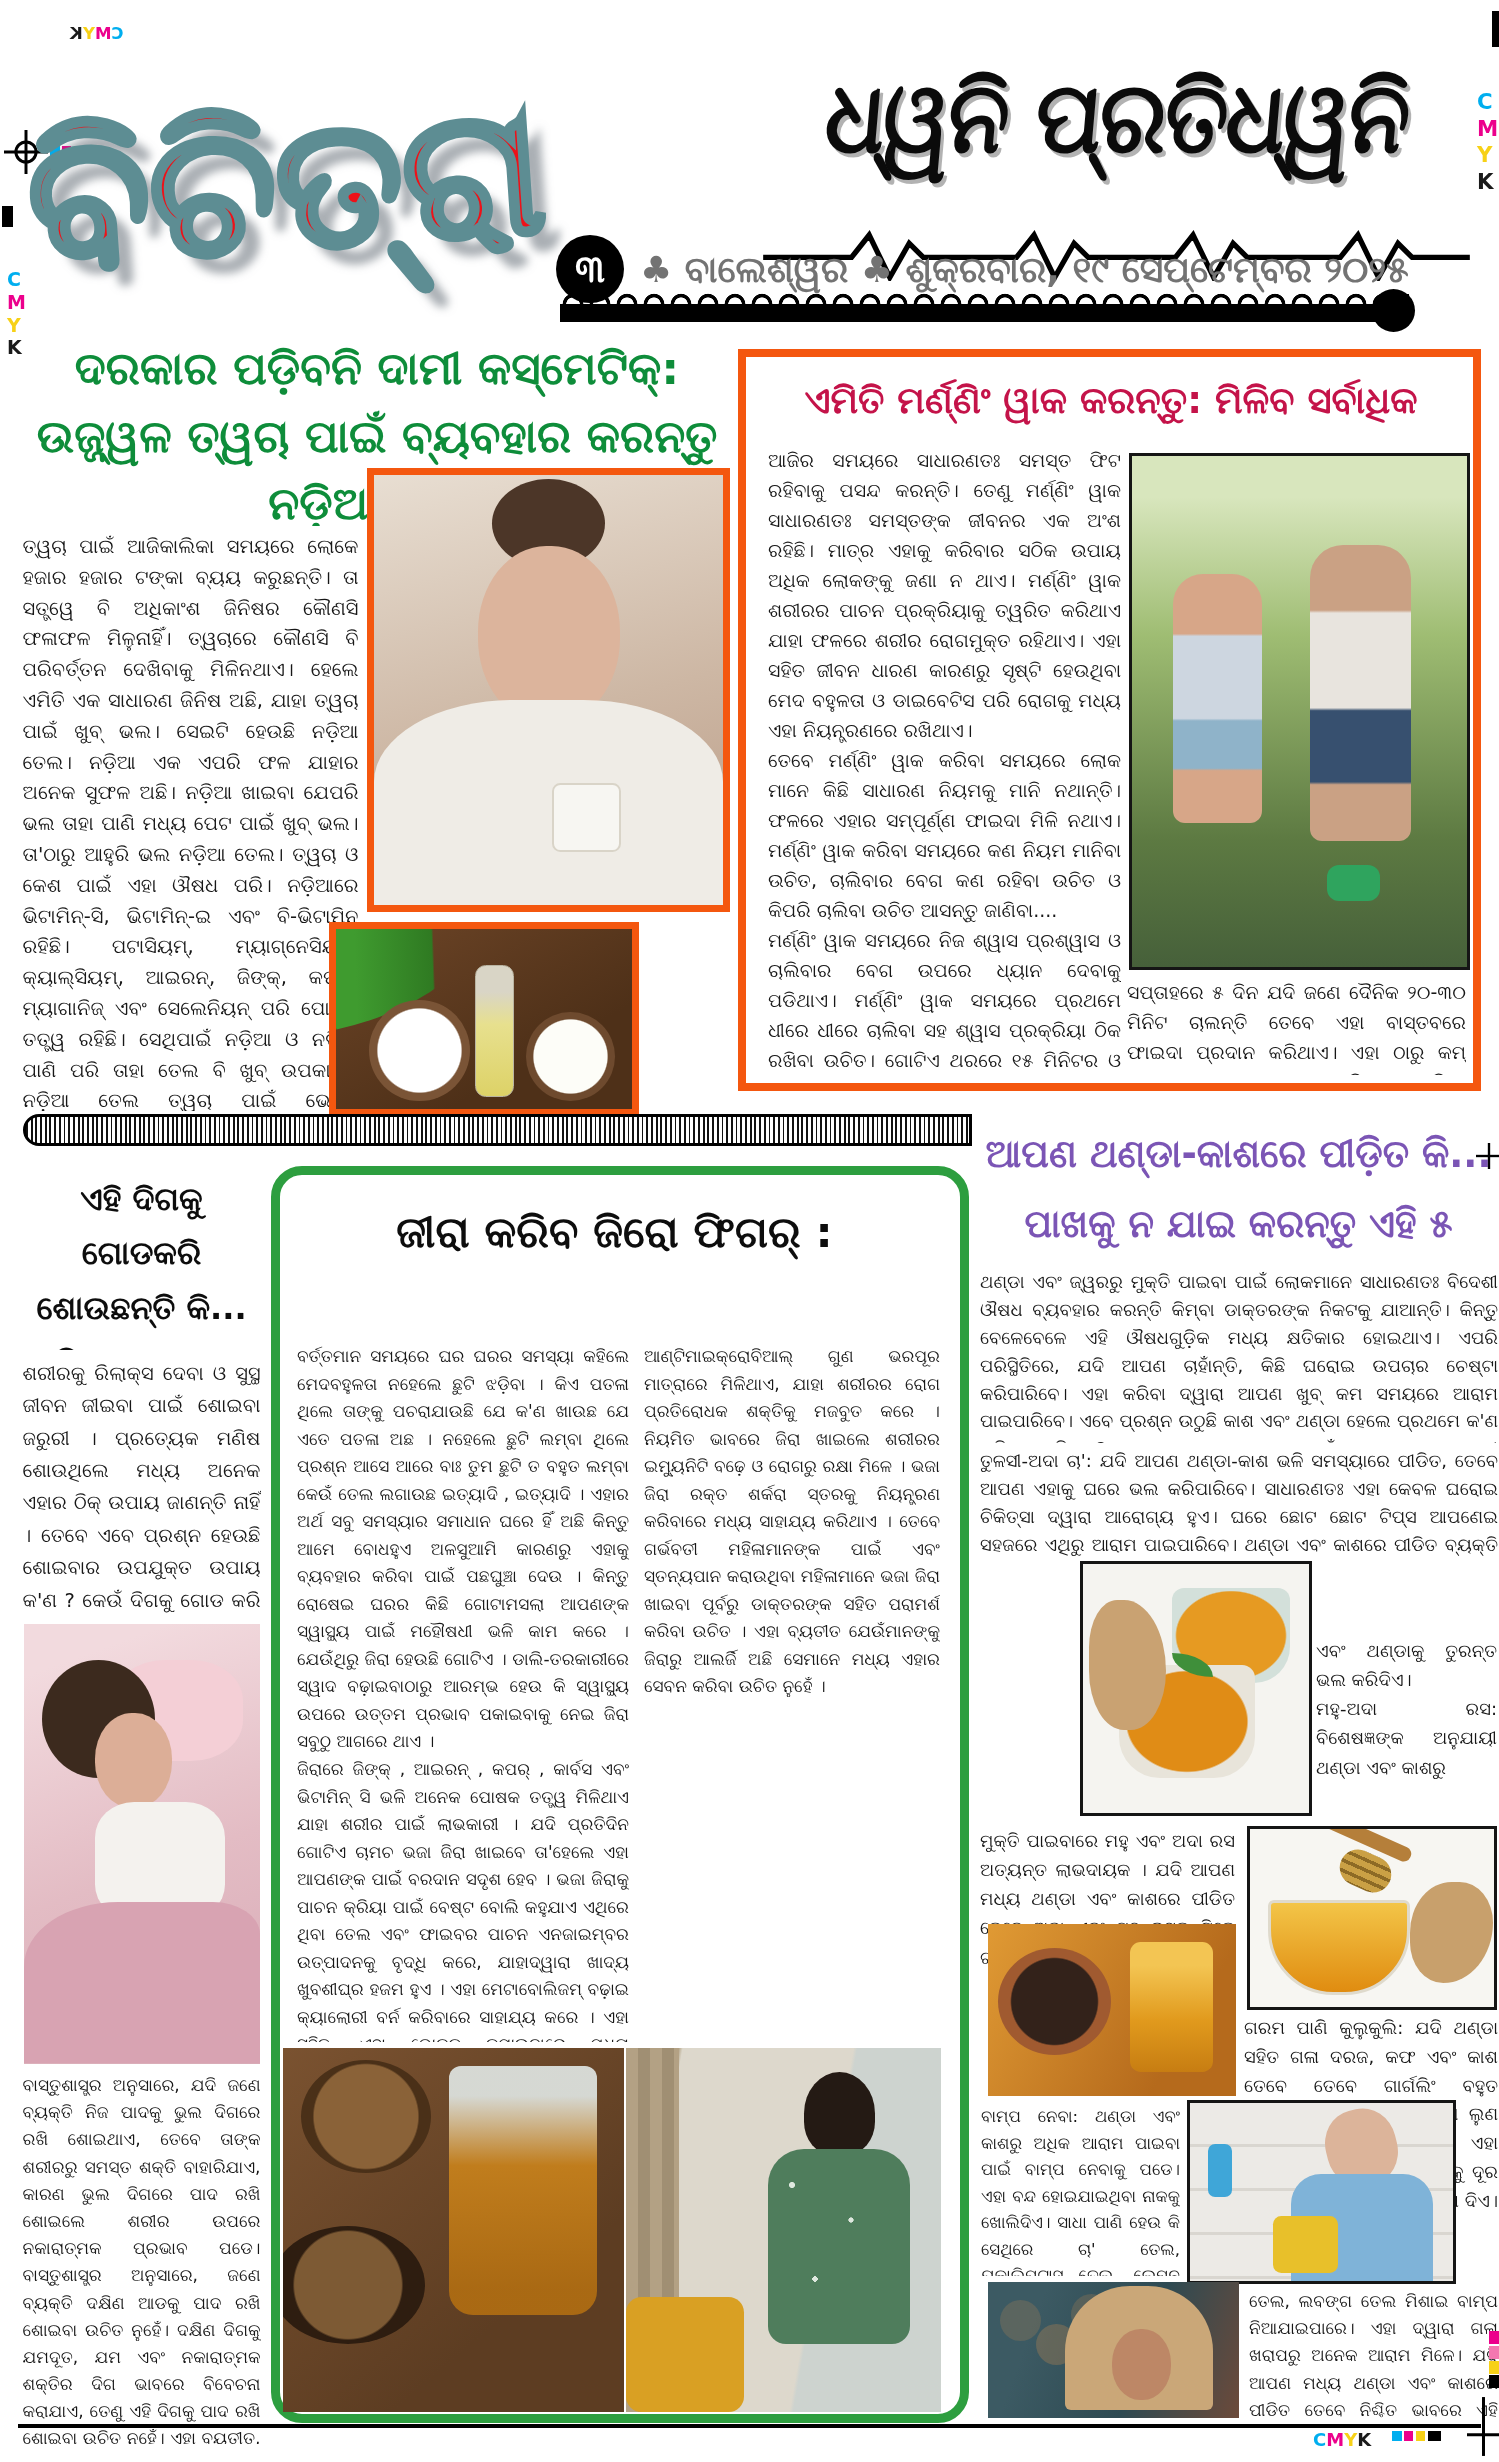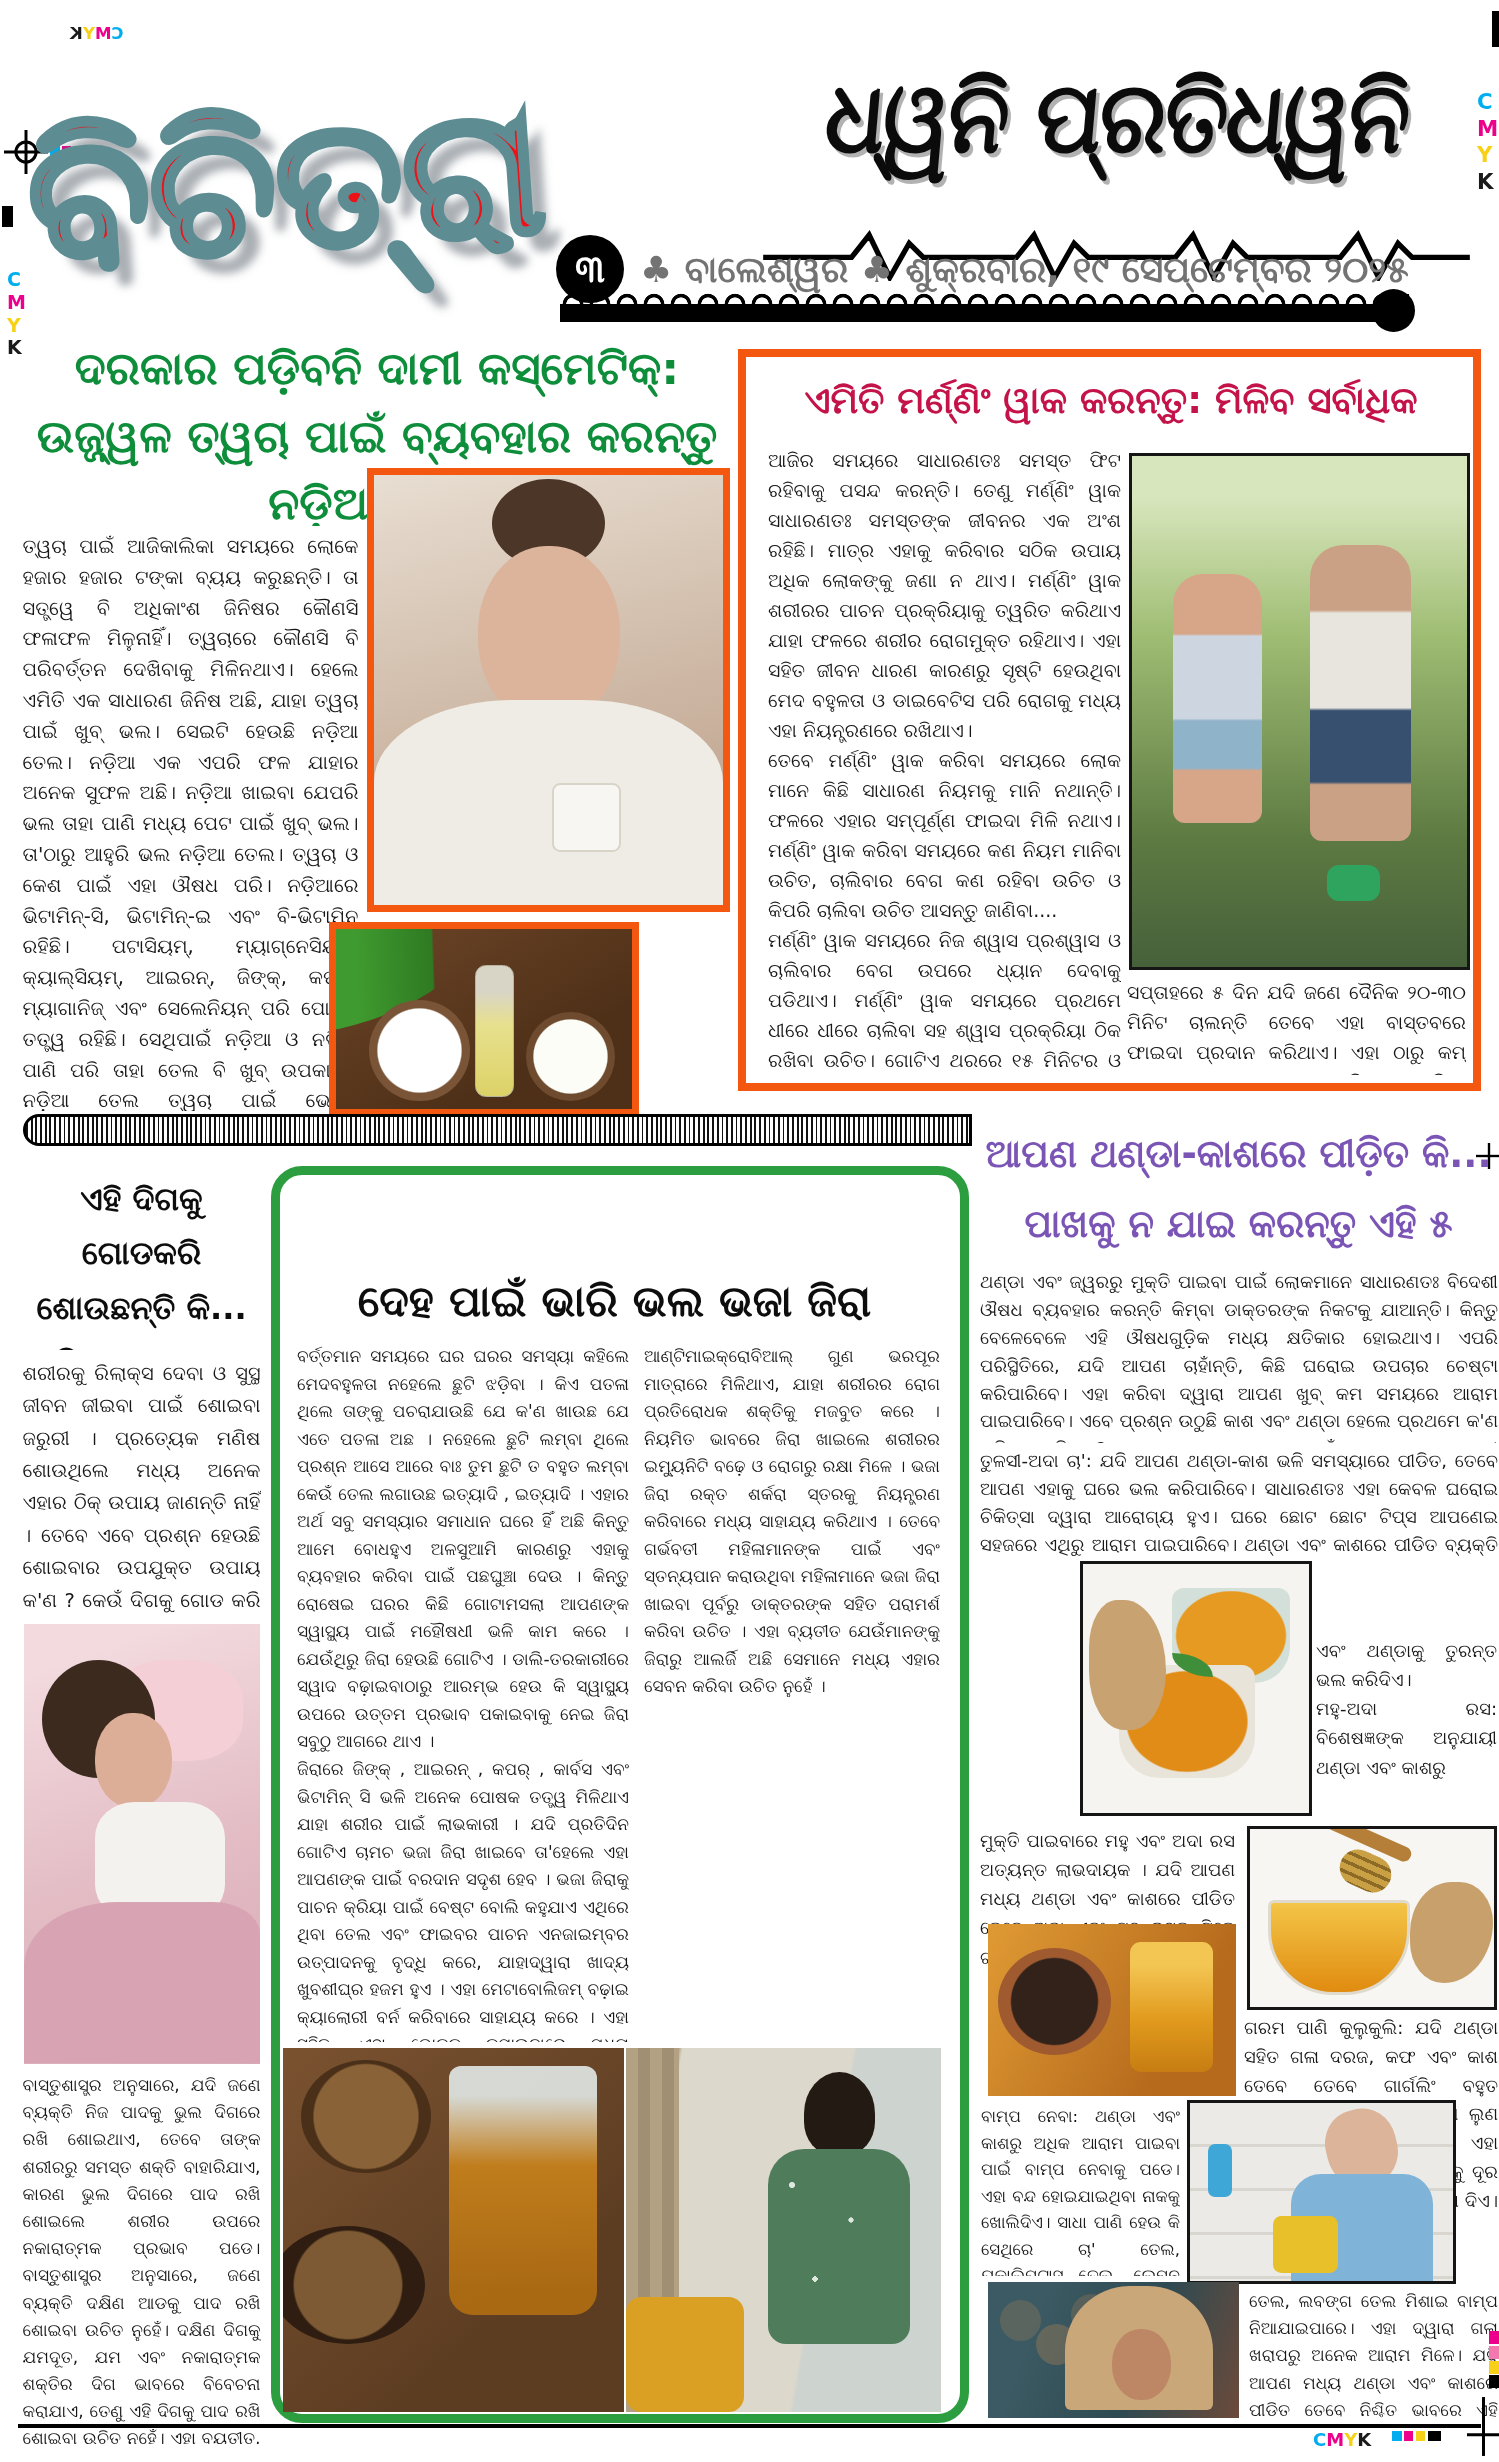--- a/index.html
+++ b/index.html
@@ -119,21 +119,21 @@
   <div class="t purplehead center" style="left:979px;top:1125px;width:519px;height:59px;font-size:37px;white-space:normal;transform:scaleY(1.05);">ଆପଣ ଥଣ୍ଡା-କାଶରେ ପୀଡ଼ିତ କି... ଡାକ୍ତର</div>
   <div class="t purplehead center" style="left:979px;top:1195px;width:519px;height:59px;font-size:37px;white-space:normal;transform:scaleY(1.05);">ପାଖକୁ ନ ଯାଇ କରନ୍ତୁ ଏହି ୫ ଘରୋଇ ଉପଚାର</div>
 
   <svg class="abs" style="left:1476px;top:1143px" width="26" height="26" viewBox="0 0 44 44">
     <line x1="22" y1="0" x2="22" y2="44" stroke="#000" stroke-width="4"></line>
       <line x1="0" y1="22" x2="44" y2="22" stroke="#000" stroke-width="4"></line>
   </svg>
 
   <div class="abs" style="left:271px;top:1166px;width:680px;height:1239px;border:9.5px solid #2d9e3f;border-radius:31px;background:#fff;"></div>
 
-  <div class="t blackhead center" style="left:296px;top:1268px;width:637px;height:62px;font-size:43px;font-weight:900;white-space:normal;">ଦେହ ପାଇଁ ଭାରି ଭଲ ଭଜା ଜିରା</div>
+  <div class="t blackhead center" style="left:296px;top:1199px;width:637px;height:62px;font-size:43px;font-weight:900;white-space:normal;">ଜୀରା କରିବ ଜିରୋ ଫିଗର୍ :</div>
 
   <div class="t" style="left:297px;top:1343px;width:332px;height:699px;font-size:17px;line-height:1.62;">ବର୍ତ୍ତମାନ ସମୟରେ ଘର ଘରର ସମସ୍ୟା କହିଲେ ମେଦବହୁଳତା ନହେଲେ ଛୁଟି ଝଡ଼ିବା । କିଏ ପତଳା ଥିଲେ ତାଙ୍କୁ ପଚରାଯାଉଛି ଯେ କ'ଣ ଖାଉଛ ଯେ ଏତେ ପତଳା ଅଛ । ନହେଲେ ଛୁଟି ଲମ୍ବା ଥିଲେ ପ୍ରଶ୍ନ ଆସେ ଆରେ ବାଃ ତୁମ ଛୁଟି ତ ବହୁତ ଲମ୍ବା କେଉଁ ତେଲ ଲଗାଉଛ ଇତ୍ୟାଦି , ଇତ୍ୟାଦି । ଏହାର ଅର୍ଥ ସବୁ ସମସ୍ୟାର ସମାଧାନ ଘରେ ହିଁ ଅଛି କିନ୍ତୁ ଆମେ ବୋଧହୁଏ ଅଳସୁଆମି କାରଣରୁ ଏହାକୁ ବ୍ୟବହାର କରିବା ପାଇଁ ପଛଘୁଞ୍ଚା ଦେଉ । କିନ୍ତୁ ରୋଷେଇ ଘରର କିଛି ଗୋଟାମସଲା ଆପଣଙ୍କ ସ୍ୱାସ୍ଥ୍ୟ ପାଇଁ ମହୌଷଧୀ ଭଳି କାମ କରେ । ଯେଉଁଥିରୁ ଜିରା ହେଉଛି ଗୋଟିଏ । ଡାଲି-ତରକାରୀରେ ସ୍ୱାଦ ବଢ଼ାଇବାଠାରୁ ଆରମ୍ଭ ହେଉ କି ସ୍ୱାସ୍ଥ୍ୟ ଉପରେ ଉତ୍ତମ ପ୍ରଭାବ ପକାଇବାକୁ ନେଇ ଜିରା ସବୁଠୁ ଆଗରେ ଥାଏ ।
 ଜିରାରେ ଜିଙ୍କ୍ , ଆଇରନ୍ , କପର୍ , କାର୍ବସ ଏବଂ ଭିଟାମିନ୍ ସି ଭଳି ଅନେକ ପୋଷକ ତତ୍ତ୍ୱ ମିଳିଥାଏ ଯାହା ଶରୀର ପାଇଁ ଲାଭକାରୀ । ଯଦି ପ୍ରତିଦିନ ଗୋଟିଏ ଚାମଚ ଭଜା ଜିରା ଖାଇବେ ତା'ହେଲେ ଏହା ଆପଣଙ୍କ ପାଇଁ ବରଦାନ ସଦୃଶ ହେବ । ଭଜା ଜିରାକୁ ପାଚନ କ୍ରିୟା ପାଇଁ ବେଷ୍ଟ ବୋଲି କହୁଯାଏ ଏଥିରେ ଥିବା ତେଲ ଏବଂ ଫାଇବର ପାଚନ ଏନଜାଇମ୍ବର ଉତ୍ପାଦନକୁ ବୃଦ୍ଧି କରେ, ଯାହାଦ୍ୱାରା ଖାଦ୍ୟ ଖୁବଶୀଘ୍ର ହଜମ ହୁଏ । ଏହା ମେଟାବୋଲିଜମ୍ ବଢ଼ାଇ କ୍ୟାଲୋରୀ ବର୍ନ କରିବାରେ ସାହାଯ୍ୟ କରେ । ଏହା ସହିତ, ଏହା ଭୋକକୁ କମାଇବାରେ ମଧ୍ୟ ସହାୟକାରୀ ହୁଏ, ଯାହାଦ୍ୱାରା ଆପଣ ଅତ୍ୟଧିକ ଖାଇବାରୁ ବଞ୍ଚନ୍ତି । ଜିରାରେ ଆଣ୍ଟିଅକ୍ସିଡାଣ୍ଟ ଏବଂ</div>
   <div class="t" style="left:644px;top:1343px;width:296px;height:699px;font-size:17px;line-height:1.62;">ଆଣ୍ଟିମାଇକ୍ରୋବିଆଲ୍ ଗୁଣ ଭରପୂର ମାତ୍ରାରେ ମିଳିଥାଏ, ଯାହା ଶରୀରର ରୋଗ ପ୍ରତିରୋଧକ ଶକ୍ତିକୁ ମଜବୁତ କରେ । ନିୟମିତ ଭାବରେ ଜିରା ଖାଇଲେ ଶରୀରର ଇମ୍ୟୁନିଟି ବଢ଼େ ଓ ରୋଗରୁ ରକ୍ଷା ମିଳେ । ଭଜା ଜିରା ରକ୍ତ ଶର୍କରା ସ୍ତରକୁ ନିୟନ୍ତ୍ରଣ କରିବାରେ ମଧ୍ୟ ସାହାଯ୍ୟ କରିଥାଏ । ତେବେ ଗର୍ଭବତୀ ମହିଳାମାନଙ୍କ ପାଇଁ ଏବଂ ସ୍ତନ୍ୟପାନ କରାଉଥିବା ମହିଳାମାନେ ଭଜା ଜିରା ଖାଇବା ପୂର୍ବରୁ ଡାକ୍ତରଙ୍କ ସହିତ ପରାମର୍ଶ କରିବା ଉଚିତ । ଏହା ବ୍ୟତୀତ ଯେଉଁମାନଙ୍କୁ ଜିରାରୁ ଆଲର୍ଜି ଅଛି ସେମାନେ ମଧ୍ୟ ଏହାର ସେବନ କରିବା ଉଚିତ ନୁହେଁ ।</div>
 
   <div class="photo" style="left:283px;top:2048px;width:341px;height:364px;background:linear-gradient(140deg,#7a5230,#5d3d22 70%);">
     <div class="shape" style="left:18px;top:12px;width:130px;height:113px;border-radius:50%;background:radial-gradient(circle,#8a6238 60%,#4a3018 62%);"></div>
     <div class="shape" style="left:-12px;top:178px;width:154px;height:118px;border-radius:50%;background:radial-gradient(circle,#7d5a34 55%,#2e1d10 57%);"></div>
     <div class="shape" style="left:166px;top:18px;width:148px;height:249px;border-radius:12px 12px 24px 24px;background:linear-gradient(#dfe5e2 12%,#c8821c 40%,#b06d12 90%);opacity:.92;"></div>
   </div>

